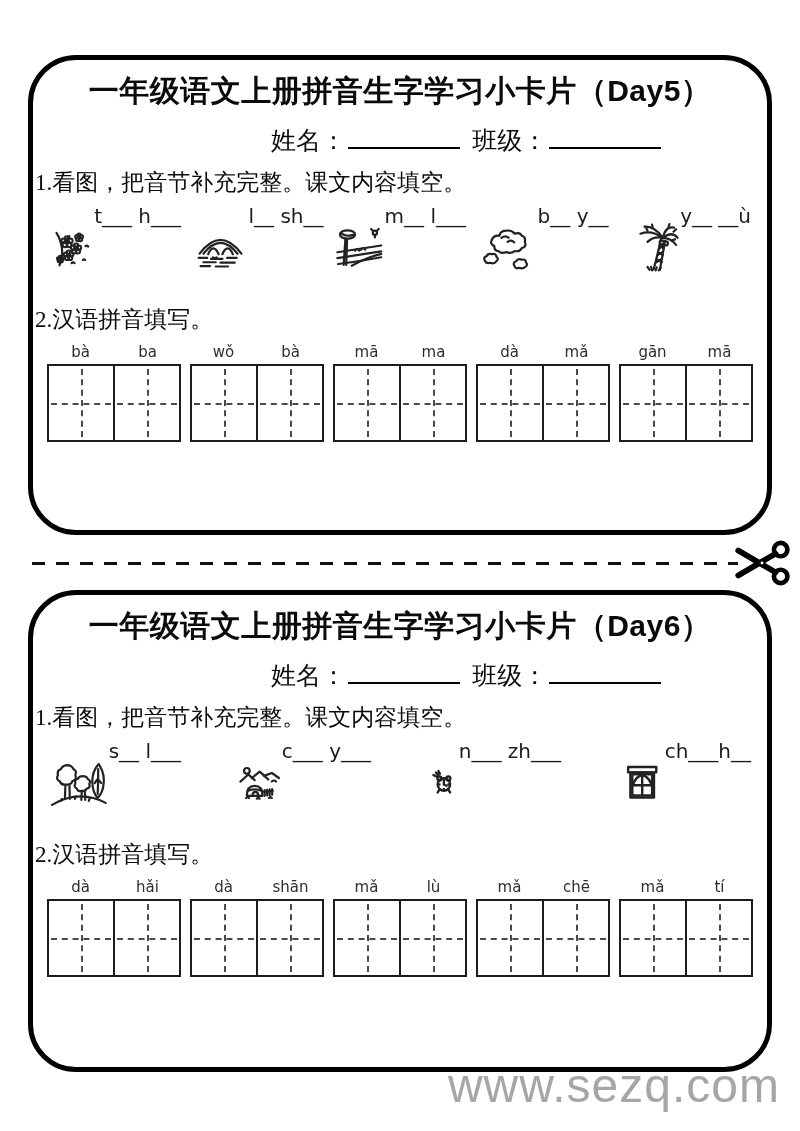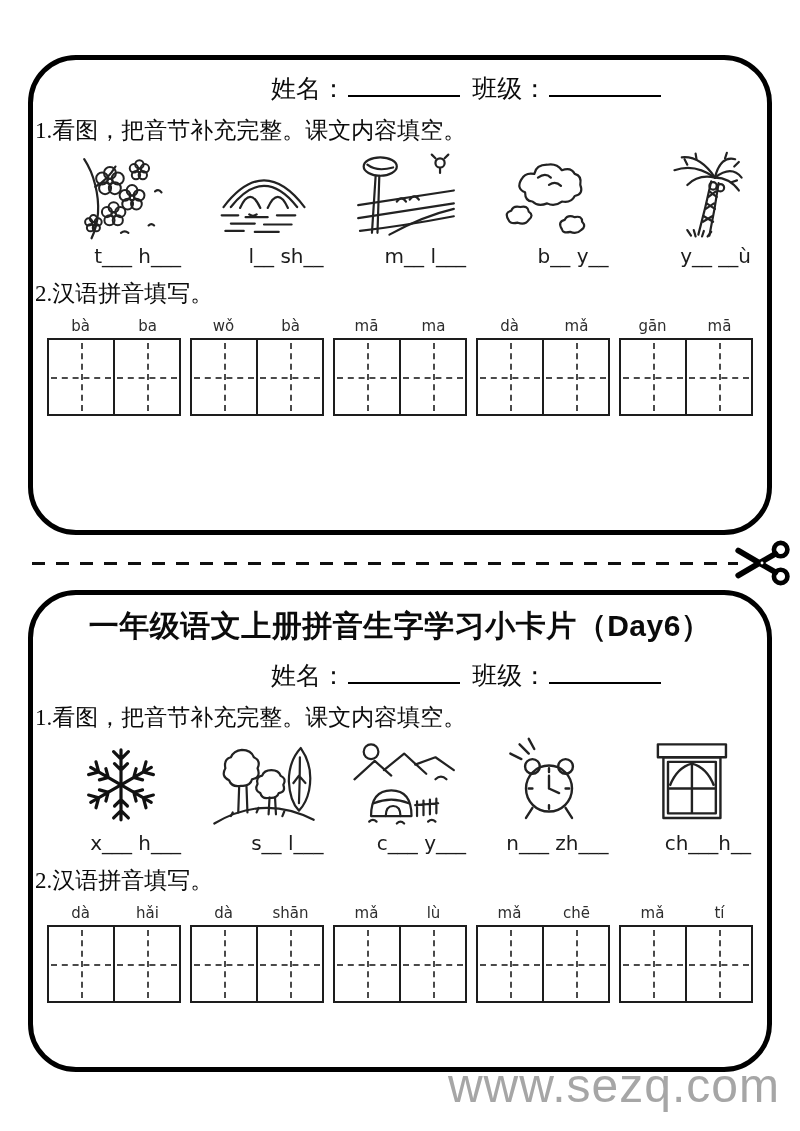--- a/index.html
+++ b/index.html
@@ -27,21 +27,21 @@
   .blank-line {
     display:inline-block; width:112px; height:20px;
     border-bottom:2px solid #000; margin:0 6px 0 2px;
   }
   .instr { margin:10px 0 0 2px; font-size:23px; }
 
   .items-row {
     display:flex; justify-content:space-between; align-items:flex-end;
     padding:4px 16px 0 16px;
   }
-  .item { width:132px; display:flex; flex-direction:column; align-items:flex-end; }
+  .item { width:132px; display:flex; flex-direction:row; align-items:flex-start; }
   .item svg.pic { width:120px; height:92px; display:block; }
   .answer-blank {
     margin-top:2px; font-family:"DejaVu Sans", sans-serif;
     font-size:20px; color:#1c1c1c; white-space:nowrap;
   }
 
   .grids-row {
     display:flex; justify-content:space-between; padding:8px 14px 0 14px;
   }
   .grid-group { width:134px; }
@@ -73,20 +73,21 @@
   }
 
   svg.pic * { vector-effect:non-scaling-stroke; }
 </style>
 </head>
 <body>
 
 <div class="page">
 
   <div class="card card-1">
+    <div class="card-title">一年级语文上册拼音生字学习小卡片（Day5）</div>
 
     <div class="name-row">
       <span>姓名：</span><span class="blank-line"></span>
       <span>班级：</span><span class="blank-line"></span>
     </div>
 
     <div class="instr">1.看图，把音节补充完整。课文内容填空。</div>
 
     <div class="items-row">
 
@@ -253,45 +254,20 @@
 
     <div class="name-row">
       <span>姓名：</span><span class="blank-line"></span>
       <span>班级：</span><span class="blank-line"></span>
     </div>
 
     <div class="instr">1.看图，把音节补充完整。课文内容填空。</div>
 
     <div class="items-row">
 
-      <div class="item">
-        <svg class="pic" viewBox="0 0 120 100">
-          <g stroke="#111" stroke-width="3.2" stroke-linecap="round" fill="none">
-            <g transform="rotate(0 60 52)">
-                <path d="M60 52 V14 M60 24 L52 16 M60 24 L68 16 M60 36 L53 29 M60 36 L67 29"></path>
-              </g>
-            <g transform="rotate(60 60 52)">
-                <path d="M60 52 V14 M60 24 L52 16 M60 24 L68 16 M60 36 L53 29 M60 36 L67 29"></path>
-              </g>
-            <g transform="rotate(120 60 52)">
-                <path d="M60 52 V14 M60 24 L52 16 M60 24 L68 16 M60 36 L53 29 M60 36 L67 29"></path>
-              </g>
-            <g transform="rotate(180 60 52)">
-                <path d="M60 52 V14 M60 24 L52 16 M60 24 L68 16 M60 36 L53 29 M60 36 L67 29"></path>
-              </g>
-            <g transform="rotate(240 60 52)">
-                <path d="M60 52 V14 M60 24 L52 16 M60 24 L68 16 M60 36 L53 29 M60 36 L67 29"></path>
-              </g>
-            <g transform="rotate(300 60 52)">
-                <path d="M60 52 V14 M60 24 L52 16 M60 24 L68 16 M60 36 L53 29 M60 36 L67 29"></path>
-              </g>
-          </g>
-        </svg>
-        <div class="answer-blank">x___ h___</div>
-      </div>
 
       <div class="item">
         <svg class="pic" viewBox="0 0 120 100">
           <g fill="none" stroke="#222" stroke-width="2.2" stroke-linecap="round" stroke-linejoin="round">
             <path d="M6 94 Q60 62 114 90"></path>
             <path d="M36 14 q10 0 13 8 q8 4 4 12 q4 10 -6 12 q-2 8 -12 7 q-10 2 -13 -6 q-9 -4 -4 -13 q-2 -10 6 -12 q3 -7 12 -8 z"></path>
             <path d="M33 54 L32 82 M41 54 L42 82"></path>
             <path d="M68 36 q8 0 10 6 q7 3 3 10 q3 8 -5 9 q-2 6 -10 5 q-8 2 -10 -5 q-7 -3 -3 -10 q-2 -8 5 -9 q2 -6 10 -6 z"></path>
             <path d="M66 66 L65 84 M72 66 L73 84"></path>
             <path d="M100 12 Q114 32 109 58 Q106 72 98 80 Q88 70 87 48 Q87 26 100 12 z"></path>

